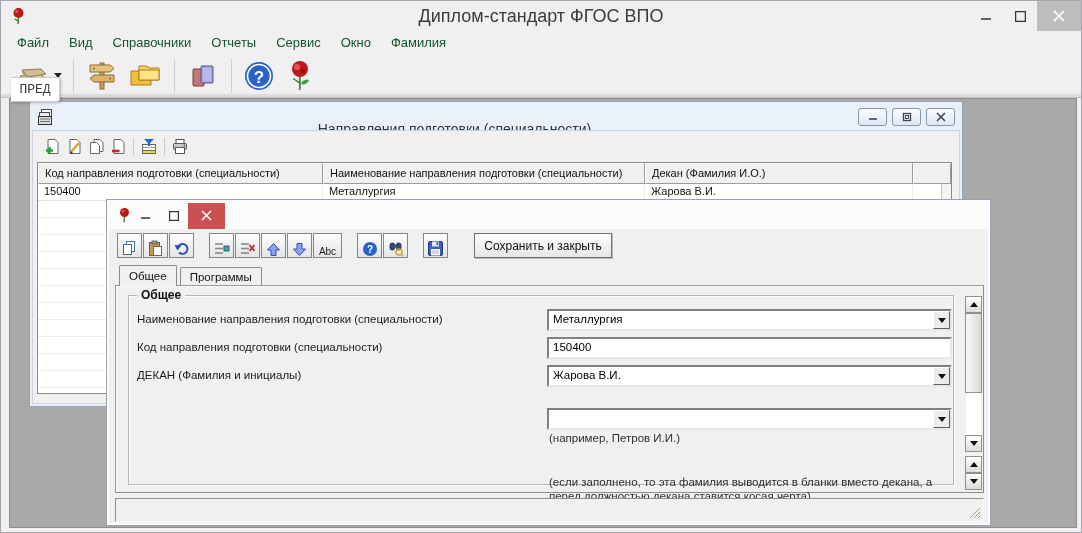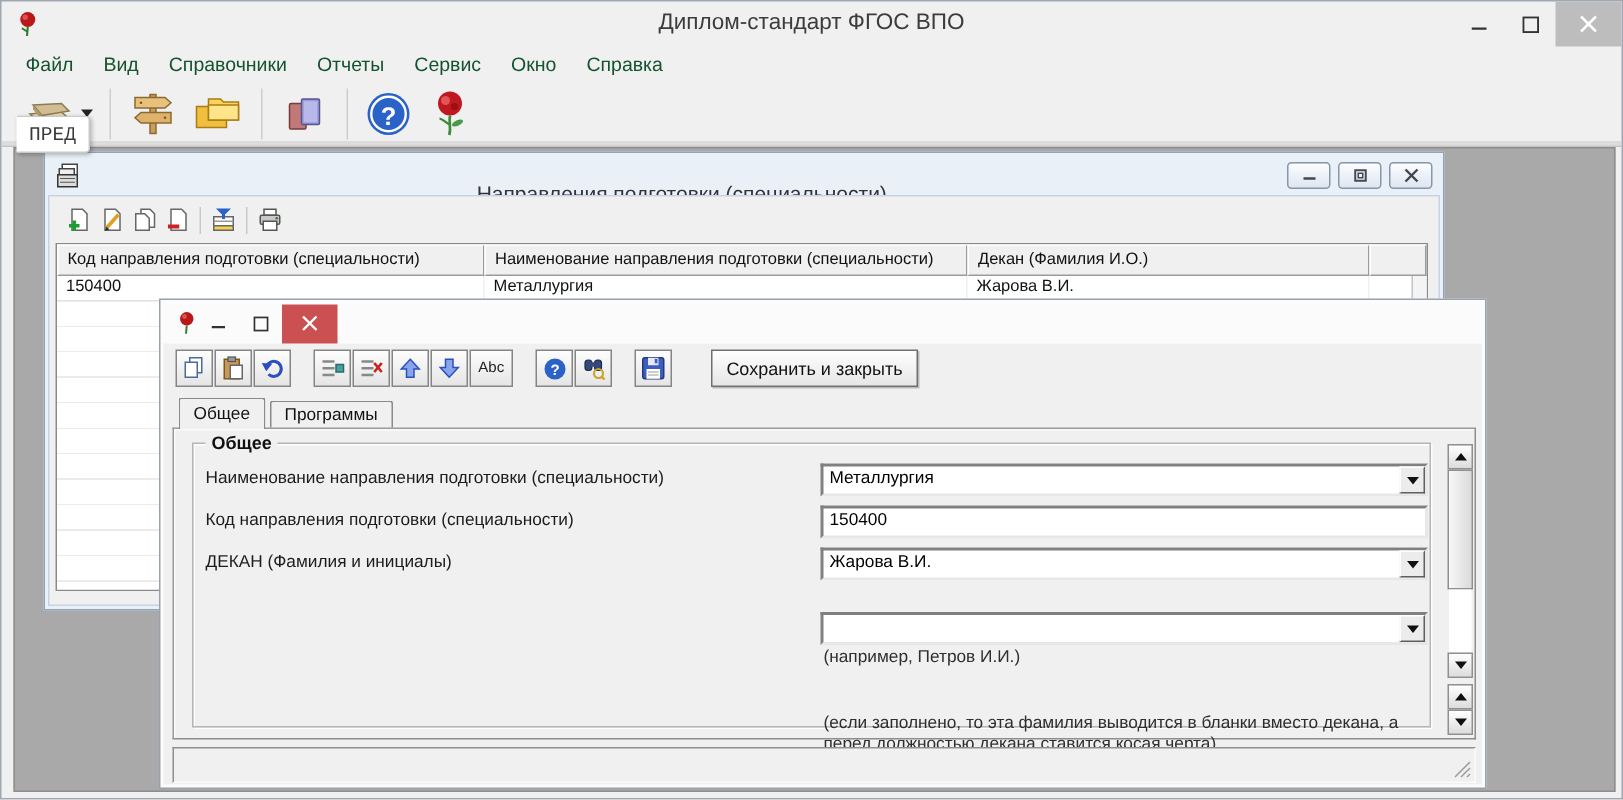--- a/index.html
+++ b/index.html
@@ -6,21 +6,21 @@
   html,body { background:#d0d0d0; }
   body { font-family: "Liberation Sans", sans-serif; }
 
   .app { position:relative; width:1082px; height:533px; background:#f0f0f0;
          border:1px solid #9fa8b0; overflow:hidden; }
 
   
   .titlebar { position:absolute; left:0; top:0; width:100%; height:30px; }
   .titlebar .app-icon { position:absolute; left:9px; top:6px; width:17px; height:19px; }
   .titlebar .title { position:absolute; left:0; right:0; top:5px; text-align:center;
-                     font-size:15px; color:#3c3c3c; }
+                     font-size:18px; color:#3c3c3c; }
   .winctl { position:absolute; right:0; top:0; height:30px; display:flex; align-items:stretch; }
   .winctl .wbtn { width:34px; display:flex; align-items:center; justify-content:center; }
   .winctl .wbtn.close-main { width:44px; background:#bdbdbd; }
 
   
   .menubar { position:absolute; left:0; top:30px; width:100%; height:23px;
              display:flex; align-items:center; padding-left:6px; }
   .menu-item { font-size:13px; color:#14532d; padding:3px 10px; cursor:default; }
 
   
@@ -77,21 +77,21 @@
   .win2-inner { position:relative; width:100%; height:100%; background:#f0f0f0; }
   .win2-titlebar { position:absolute; left:0; top:0; width:100%; height:27px; background:#fbfbfb;
                    display:flex; align-items:center; padding-left:8px; }
   .win2-title { flex:1; text-align:center; font-size:14.5px; color:#333; }
   .w2btn { width:28px; height:26px; display:flex; align-items:center; justify-content:center; }
   .w2btn.close-red { width:37px; background:#cb5052; }
 
   .dlg-toolbar { position:absolute; left:0; top:28px; width:100%; height:31px;
                  display:flex; align-items:center; padding-left:8px; }
   .dbtn { width:25px; height:25px; border:1px solid #858585; background:linear-gradient(#fdfdfd,#e5e5e5);
-          display:flex; align-items:center; justify-content:center; margin-right:1px; flex:none; }
+          display:flex; align-items:flex-end; justify-content:center; margin-right:1px; flex:none; }
   .dbtn.wide { width:29px; font-size:10px; color:#222; }
   .dgap { width:14px; flex:none; }
   .save-close-btn { height:25px; width:138px; margin-left:25px; border:1px solid #707070;
                     background:linear-gradient(#fefefe,#e6e6e6); font-size:12px; color:#111;
                     display:flex; align-items:center; justify-content:center; box-shadow:1px 1px 0 #b9b9b9; }
 
   .tabs { position:absolute; left:10px; top:63px; height:21px; display:flex; align-items:flex-end; }
   .tab { height:19px; line-height:18px; padding:0 9px; font-size:11.5px; color:#111;
          background:#f0f0f0; border:1px solid #8a8a8a; border-bottom:none;
          border-radius:2px 2px 0 0; margin-right:3px; }
@@ -168,21 +168,21 @@
     </div>
   </div>
 
   <div class="menubar">
     <span class="menu-item">Файл</span>
     <span class="menu-item">Вид</span>
     <span class="menu-item">Справочники</span>
     <span class="menu-item">Отчеты</span>
     <span class="menu-item">Сервис</span>
     <span class="menu-item">Окно</span>
-    <span class="menu-item">Справка</span>
+    <span class="menu-item">Фамилия</span>
   </div>
 
   <div class="main-toolbar">
     <div class="tbtn">
       <svg width="38" height="30" viewBox="0 0 38 30">
         <polygon points="6,20 26,18 33,23 13,26" fill="#d9c7a1" stroke="#8a7a55" stroke-width="1"></polygon>
         <polygon points="7,15 27,13 33,18 14,21" fill="#e7d8b6" stroke="#8a7a55" stroke-width="1"></polygon>
         <polygon points="9,9 28,8 33,13 15,16" fill="#d2bd92" stroke="#8a7a55" stroke-width="1"></polygon>
         <polygon points="9,9 15,16 15,19 9,12" fill="#b49a6a"></polygon>
       </svg>

